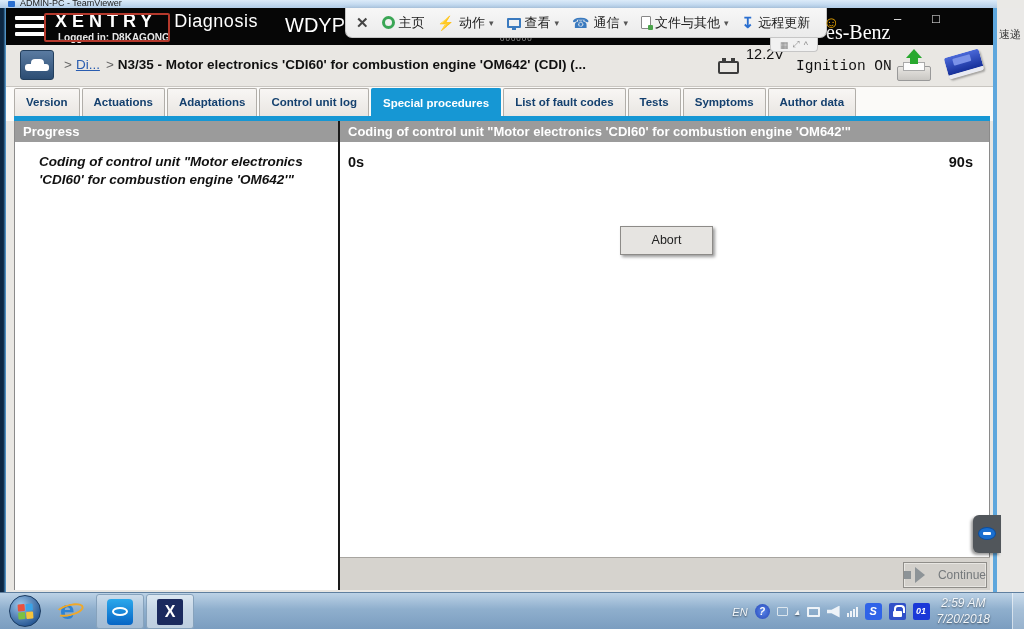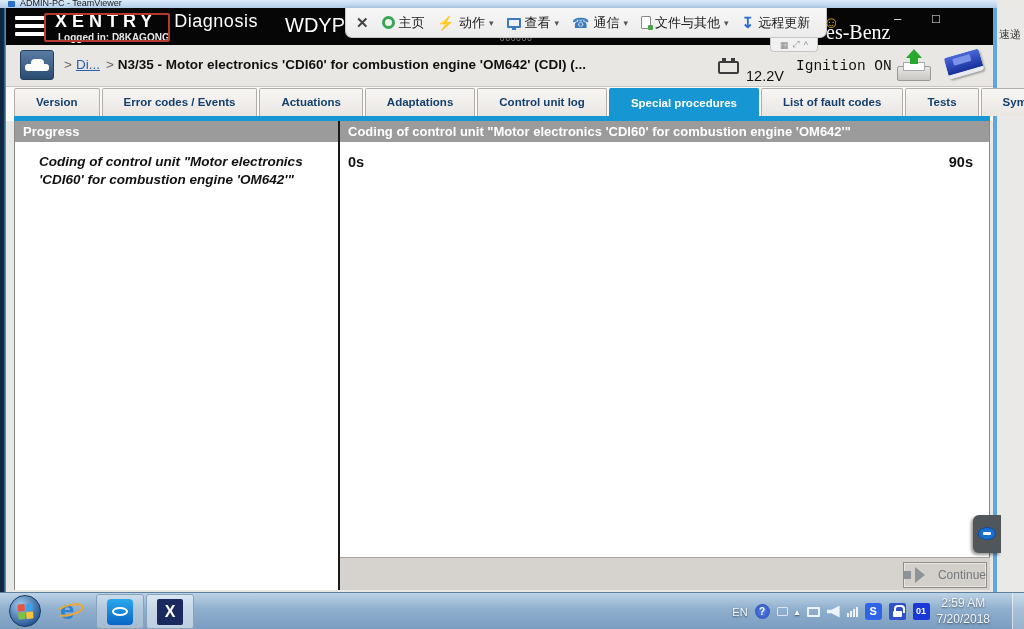--- a/index.html
+++ b/index.html
@@ -66,38 +66,38 @@
     display:flex; flex-direction:column; justify-content:center; align-items:center;}
   .car-roof { width:13px; height:5px; background:#fff; border-radius:4px 4px 0 0;}
   .car-body { width:24px; height:7px; background:#fff; border-radius:3px;}
   .crumbs { position:absolute; left:58px; top:12px; font-size:13.5px; color:#333; white-space:nowrap;}
   .crumb-gt { color:#666; margin-right:4px;}
   .crumb-link { color:#2a5db0; text-decoration:underline; cursor:pointer; margin-right:6px;}
   .crumb-title { font-weight:bold; color:#111;}
   .battery-ic { position:absolute; left:712px; top:16px; width:21px; height:13px; border:2px solid #3c3c3c; border-radius:2px;}
   .battery-ic:before { content:""; position:absolute; left:2px; top:-5px; width:4px; height:3px; background:#3c3c3c;}
   .battery-ic:after { content:""; position:absolute; right:2px; top:-5px; width:4px; height:3px; background:#3c3c3c;}
-  .voltage { position:absolute; left:740px; top:23px; font-size:14.5px; color:#111;}
+  .voltage { position:absolute; left:740px; top:1px; font-size:14.5px; color:#111;}
   .ignition { position:absolute; left:790px; top:13px; font-size:14.5px; color:#111;font-family:Liberation Mono, monospace;}
   .printbtn { position:absolute; left:889px; top:3px; width:40px; height:35px; cursor:pointer;}
   .print-base { position:absolute; left:2px; bottom:2px; width:34px; height:15px;
     background:linear-gradient(#e8e6e2,#c9c7c3); border:1px solid #999; border-radius:2px;}
   .print-paper { position:absolute; left:8px; bottom:12px; width:22px; height:9px; background:#fdfdfd; border:1px solid #aaa;}
   .print-arrow-head { position:absolute; left:11px; top:1px; width:0; height:0;
     border-left:8px solid transparent; border-right:8px solid transparent; border-bottom:9px solid #28a82e;}
   .print-arrow-stem { position:absolute; left:15px; top:9px; width:8px; height:7px; background:#28a82e;}
   .bookbtn { position:absolute; left:936px; top:2px; width:46px; height:36px; cursor:pointer;}
   .book-main { position:absolute; left:4px; top:6px; width:36px; height:22px; border-radius:3px;
     transform:rotate(-16deg); background:linear-gradient(#4a68d8,#16309a); border-bottom:4px solid #e8eaf2; box-shadow:1px 2px 2px rgba(0,0,0,.3);}
   .book-label { position:absolute; left:8px; top:3px; width:18px; height:7px; background:#7a92e8; border-radius:1px;}
 
   
   .tabarea { position:absolute; left:6px; top:87px; width:987px; height:34px; background:#fbfaf8; z-index:6;}
   .tabs { position:absolute; left:8px; top:1px; display:flex; gap:2px; height:28px;}
-  .tab { padding:0 21px; line-height:27px; font-size:11.5px; font-weight:bold; color:#14406e;
+  .tab { padding:0 11px; line-height:27px; font-size:11.5px; font-weight:bold; color:#14406e;
     background:linear-gradient(#f8f6f4,#e9e6e2); border:1px solid #b1aea9; border-bottom:none;
     border-radius:2px 2px 0 0; cursor:pointer; white-space:nowrap;}
   .tab.active { background:#1697d4; color:#fff; border-color:#1697d4; line-height:29px; height:29px;}
   .tabstrip { position:absolute; left:8px; top:29px; width:976px; height:5px; background:#1697d4;}
 
   
   .content-bg { position:absolute; left:6px; top:121px; width:987px; height:471px; background:#e9e7e3; z-index:5;}
   .panel-l { position:absolute; left:14px; top:121px; width:324px; height:469px; background:#fff; border-left:1px solid #8a8a8a; z-index:6;}
   .panel-r { position:absolute; left:340px; top:121px; width:650px; height:469px; background:#fff; border-right:1px solid #8a8a8a; z-index:6;}
   .pdivider { position:absolute; left:338px; top:121px; width:2px; height:469px; background:#1a1a1a; z-index:7;}
@@ -143,21 +143,21 @@
   .appbtn { position:absolute; top:1px; width:48px; height:35px; background:rgba(255,255,255,.3);
     border:1px solid #86a2bc; border-radius:3px; cursor:pointer; display:flex; align-items:center; justify-content:center;}
   .appbtn.tv { left:96px;}
   .appbtn.xe { left:146px; background:rgba(255,255,255,.5);}
   .tvsq { width:26px; height:26px; border-radius:4px; background:linear-gradient(#2ba8ec,#0765c5);
     display:flex; align-items:center; justify-content:center;}
   .tvsq i { width:16px; height:9px; border:2px solid #fff; border-radius:50%; display:block;}
   .xesq { width:26px; height:26px; border-radius:2px; background:#1b2a5e; color:#fff; font-weight:bold;
     font-size:16px; text-align:center; line-height:26px;}
   .tray { position:absolute; right:34px; top:0; height:37px; display:flex; align-items:center; gap:7px;
-    color:#f2f6fa; text-shadow:0 1px 2px rgba(0,0,0,.55); font-size:11px;}
+    color:#f2f6fa; text-shadow:0 1px 2px rgba(0,0,0,.55); font-size:11px;font-style:italic;}
   .helpdot { width:15px; height:15px; border-radius:50%; background:radial-gradient(#5a86e8,#2446b8);
     color:#fff; font-size:10px; font-weight:bold; text-align:center; line-height:15px; text-shadow:none; cursor:pointer;}
   .tinyic { width:11px; height:9px; border:1px solid #dce6ee; border-radius:1px; cursor:pointer;}
   .upchev { font-size:10px; cursor:pointer;}
   .netic { width:13px; height:10px; border:2px solid #eef3f8; border-radius:1px; cursor:pointer;}
   .spkic { width:13px; height:12px; background:#eef3f8; cursor:pointer;
     clip-path:polygon(0 35%,38% 35%,100% 0,100% 100%,38% 65%,0 65%);}
   .sigic { display:flex; align-items:flex-end; gap:1px; cursor:pointer;}
   .sigic i { width:2px; background:#eef3f8; display:block;}
   .s1{height:4px;} .s2{height:6px;} .s3{height:8px;} .s4{height:10px;}
@@ -268,21 +268,20 @@
     <div class="bookbtn">
       <span class="book-main">
           <span class="book-label"></span>
         </span>
     </div>
   </div>
 
   <div class="tabarea">
     <div class="tabs">
       <span class="tab">Version</span>
-      <span class="tab">Error codes / Events</span>
       <span class="tab">Actuations</span>
       <span class="tab">Adaptations</span>
       <span class="tab">Control unit log</span>
       <span class="tab active">Special procedures</span>
       <span class="tab">List of fault codes</span>
       <span class="tab">Tests</span>
       <span class="tab">Symptoms</span>
       <span class="tab">Author data</span>
     </div>
     <div class="tabstrip"></div>
@@ -293,20 +292,21 @@
   <div class="panel-l">
     <div class="phead">Progress</div>
     <div class="ltext">Coding of control unit "Motor electronics 'CDI60' for combustion engine 'OM642'"</div>
   </div>
   <div class="pdivider"></div>
 
   <div class="panel-r">
     <div class="phead">Coding of control unit "Motor electronics 'CDI60' for combustion engine 'OM642'"</div>
     <span class="t0">0s</span>
     <span class="t90">90s</span>
+    <div class="abortbtn">Abort</div>
     <div class="rfooter">
       <div class="contbtn">
         <span class="c-stem"></span>
           <span class="c-head"></span>
         <b>Continue</b>
       </div>
     </div>
   </div>
 
   <div class="tvhandle">

